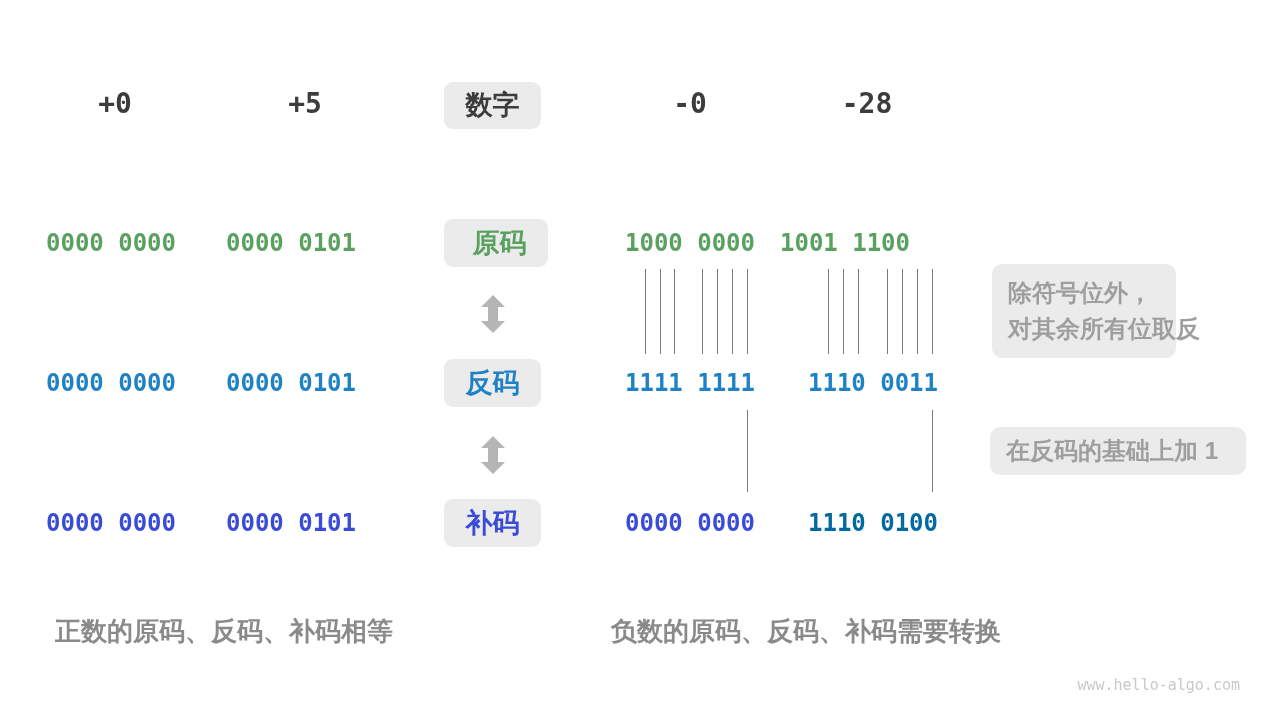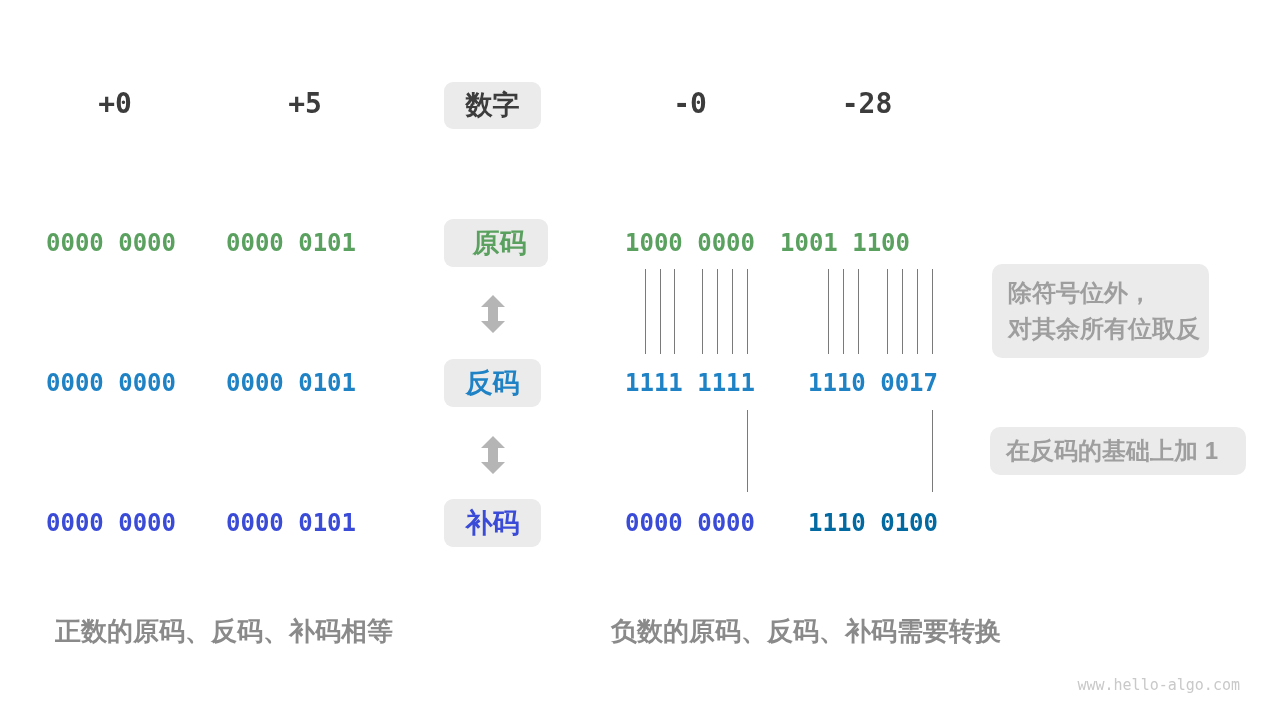--- a/index.html
+++ b/index.html
@@ -90,21 +90,21 @@
   </div>
   <div class="abs-center mono binary" style="left: 690px; top: 243px; color: rgb(90, 160, 95);">1000 0000</div>
   <div class="abs-center mono binary" style="left: 845px; top: 243px; color: rgb(90, 160, 95);">1001 1100</div>
 
   <div class="abs-center mono binary" style="left: 111px; top: 383px; color: rgb(30, 130, 197);">0000 0000</div>
   <div class="abs-center mono binary" style="left: 291px; top: 383px; color: rgb(30, 130, 197);">0000 0101</div>
   <div class="pill" style="left:444px; top:359px; width:97px; height:48px;">
     <span class="pill-label" style="color: rgb(30, 130, 197);">反码</span>
   </div>
   <div class="abs-center mono binary" style="left: 690px; top: 383px; color: rgb(30, 130, 197);">1111 1111</div>
-  <div class="abs-center mono binary" style="left: 873px; top: 383px; color: rgb(30, 130, 197);">1110 0017</div>
+  <div class="abs-center mono binary" style="left: 873px; top: 383px; color: rgb(30, 130, 197);">1110 0011</div>
 
   <div class="abs-center mono binary" style="left: 111px; top: 523px; color: rgb(58, 75, 216);">0000 0000</div>
   <div class="abs-center mono binary" style="left: 291px; top: 523px; color: rgb(58, 75, 216);">0000 0101</div>
   <div class="pill" style="left:444px; top:499px; width:97px; height:48px;">
     <span class="pill-label" style="color: rgb(58, 75, 216);">补码</span>
   </div>
   <div class="abs-center mono binary" style="left: 690px; top: 523px; color: rgb(58, 75, 216);">0000 0000</div>
   <div class="abs-center mono binary" style="left: 873px; top: 523px; color: #0369a1;">1110 0100</div>
 
   <div class="arrow-wrap" style="left:480px; top:295px;">
@@ -135,21 +135,21 @@
       <line x1="887.5" y1="269" x2="887.5" y2="354"></line>
       <line x1="902.5" y1="269" x2="902.5" y2="354"></line>
       <line x1="917.5" y1="269" x2="917.5" y2="354"></line>
       <line x1="932.5" y1="269" x2="932.5" y2="354"></line>
 
       <line x1="747.5" y1="410" x2="747.5" y2="492"></line>
       <line x1="932.5" y1="410" x2="932.5" y2="492"></line>
     </g>
   </svg>
 
-  <div class="annotation two-line" style="left:992px; top:264px; width:217px; height:94px;">
+  <div class="annotation two-line" style="left:992px; top:264px; width:184px; height:94px;">
     <div>除符号位外，</div>
     <div>对其余所有位取反</div>
   </div>
   <div class="annotation one-line" style="left:990px; top:427px; width:256px; height:48px;">在反码的基础上加 1</div>
 
   <div class="caption" style="left:55px; top:617px;">正数的原码、反码、补码相等</div>
   <div class="caption" style="left:611px; top:617px;">负数的原码、反码、补码需要转换</div>
 
   <div class="watermark mono">www.hello-algo.com</div>
 

